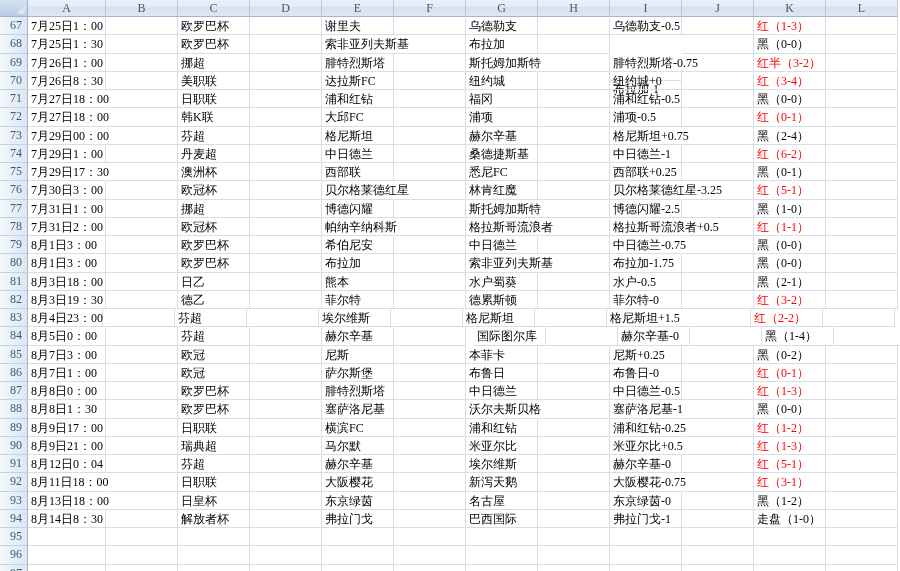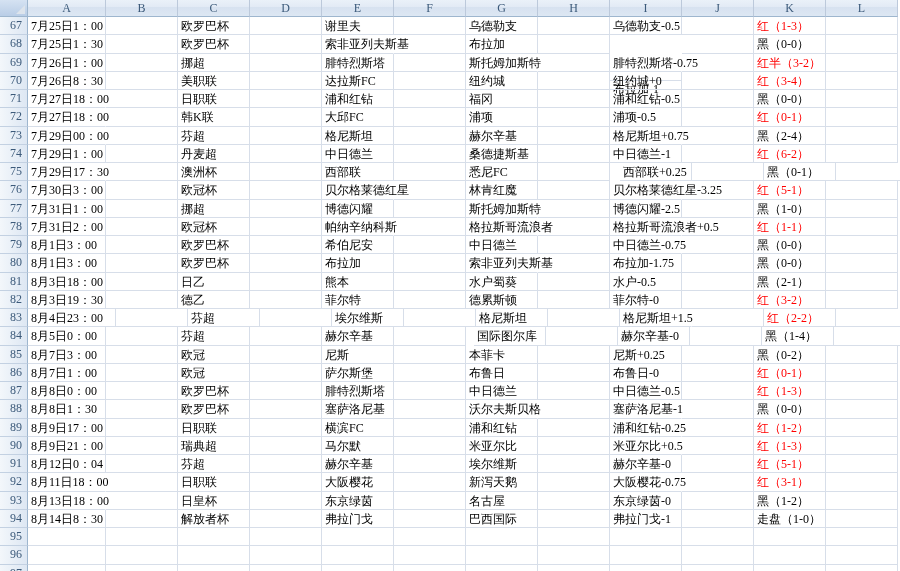--- a/index.html
+++ b/index.html
@@ -187,21 +187,21 @@
       <div class="row">
         <div class="row-num">75</div>
         <div class="cell" style="width: 78px; border-right-color: transparent;">7月29日17：30</div>
         <div class="cell" style="width: 72px;"></div>
         <div class="cell" style="width: 72px;">澳洲杯</div>
         <div class="cell" style="width: 72px;"></div>
         <div class="cell" style="width: 72px;">西部联</div>
         <div class="cell" style="width: 72px;"></div>
         <div class="cell" style="width: 72px;">悉尼FC</div>
         <div class="cell" style="width: 72px;"></div>
-        <div class="cell" style="width: 72px; margin-left: 10px;">西部联+0.25</div>
+        <div class="cell" style="width: 72px;">西部联+0.25</div>
         <div class="cell" style="width: 72px;"></div>
         <div class="cell black" style="width: 72px;">黑（0-1）</div>
         <div class="cell" style="width: 72px;"></div>
       </div>
       <div class="row">
         <div class="row-num">76</div>
         <div class="cell" style="width: 78px;">7月30日3：00</div>
         <div class="cell" style="width: 72px;"></div>
         <div class="cell" style="width: 72px;">欧冠杯</div>
         <div class="cell" style="width: 72px;"></div>
@@ -299,21 +299,21 @@
         <div class="cell" style="width: 72px;"></div>
         <div class="cell" style="width: 72px;">德累斯顿</div>
         <div class="cell" style="width: 72px;"></div>
         <div class="cell" style="width: 72px;">菲尔特-0</div>
         <div class="cell" style="width: 72px;"></div>
         <div class="cell red" style="width: 72px;">红（3-2）</div>
         <div class="cell" style="width: 72px;"></div>
       </div>
       <div class="row">
         <div class="row-num">83</div>
-        <div class="cell" style="width: 88px;">8月4日23：00</div>
+        <div class="cell" style="width: 75px;">8月4日23：00</div>
         <div class="cell" style="width: 72px;"></div>
         <div class="cell" style="width: 72px;">芬超</div>
         <div class="cell" style="width: 72px;"></div>
         <div class="cell" style="width: 72px;">埃尔维斯</div>
         <div class="cell" style="width: 72px;"></div>
         <div class="cell" style="width: 72px;">格尼斯坦</div>
         <div class="cell" style="width: 72px;"></div>
         <div class="cell" style="width: 72px; border-right-color: transparent;">格尼斯坦+1.5</div>
         <div class="cell" style="width: 72px;"></div>
         <div class="cell red" style="width: 72px;">红（2-2）</div>

